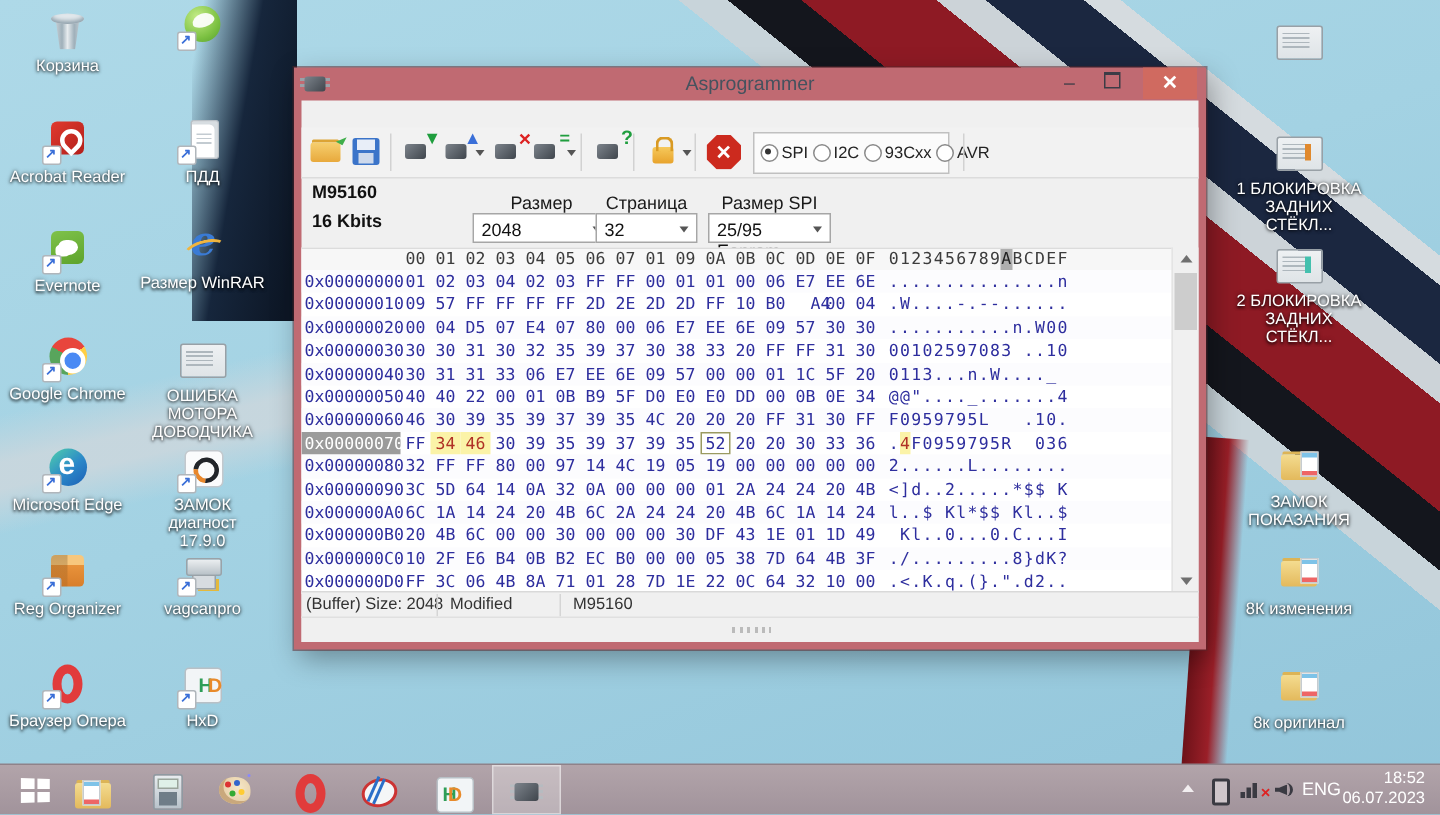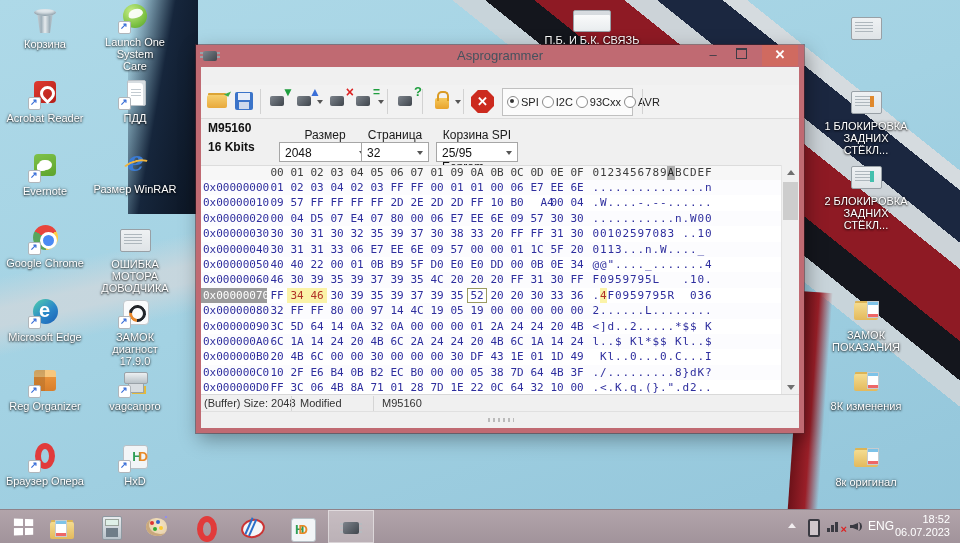--- a/index.html
+++ b/index.html
@@ -139,21 +139,21 @@
     font-weight:bold;font-size:13px;text-align:center;line-height:23px;}
   .radiobox{position:absolute;left:301px;top:3px;width:121px;height:26px;background:#fbfbfb;
     border:1px solid #c0c0c0;display:flex;align-items:center;padding:0 4px;gap:3px;}
   .radio{display:flex;align-items:center;gap:2px;font-size:11px;color:#222;}
   .rdot{position:relative;width:10px;height:10px;border:1px solid #8a8a8a;border-radius:50%;background:#fff;}
   .rdot.sel::after{content:"";position:absolute;left:2px;top:2px;width:4px;height:4px;border-radius:50%;background:#333;}
   
   .infobar{position:absolute;left:0;top:51px;right:0;height:47px;}
   .chipname{position:absolute;left:7px;top:3px;font-weight:bold;font-size:12px;color:#111;}
   .chipsize{position:absolute;left:7px;top:22px;font-weight:bold;font-size:12px;color:#111;}
-  .fgroup{position:absolute;text-align:center;}
+  .fgroup{position:absolute;text-align:center;margin-left:36px;}
   .fgroup .fl{font-size:12px;color:#1a1a1a;height:14px;}
   .combo{margin-top:0;height:20px;background:#fff;border:1px solid #a6a6a6;position:relative;
     text-align:left;padding:3px 16px 0 5px;font-size:12px;color:#111;box-sizing:border-box;}
   .combo::after{content:"";position:absolute;right:5px;top:8px;width:0;height:0;
     border-left:3px solid transparent;border-right:3px solid transparent;border-top:4px solid #555;}
   
   .hexwrap{position:absolute;left:0;top:98px;width:581px;height:230px;background:#fff;
     border-top:1px solid #dcdcdc;overflow:hidden;font-family:"DejaVu Sans Mono",monospace;font-size:11px;}
   .hrow{position:relative;height:15.4px;line-height:15.4px;white-space:nowrap;}
   .hrow.head{height:14px;line-height:14px;background:#f7f7f7;color:#3c3c3c;}
@@ -282,22 +282,20 @@
           <div class="ic operaO"></div>
           <div class="badge"></div>
         </div>
         <div class="lbl">Браузер Опера</div>
       </div>
       <div class="dk" style="left: 92px; top: 2px;">
         <div class="ibox">
           <div class="ic osc"></div>
           <div class="badge"></div>
         </div>
-        <div class="lbl">Launch One System
-Care</div>
       </div>
       <div class="dk" style="left: 92px; top: 78px;">
         <div class="ibox">
           <div class="ic doc"></div>
           <div class="badge"></div>
         </div>
         <div class="lbl">ПДД</div>
       </div>
       <div class="dk" style="left: 92px; top: 149px;">
         <div class="ibox">
@@ -367,24 +365,20 @@
         <div class="lbl">8К изменения</div>
       </div>
       <div class="dk" style="left: 823px; top: 442px;">
         <div class="ibox">
           <div class="ic folder"></div>
         </div>
         <div class="lbl">8к оригинал</div>
       </div>
     </div>
 
-  <div id="top-icon" class="dk">
-    <div class="bar"></div>
-    <div class="lbl">П.Б. И Б.К. СВЯЗЬ</div>
-  </div>
 
   <div class="window">
     <div class="titlebar">
       <div class="chipg tb-appicon"></div>
       <div class="t">Asprogrammer</div>
       <div class="cap cap-min">–</div>
       <div class="cap cap-max"><i></i></div>
       <div class="cap cap-close">✕</div>
     </div>
     <div class="client">
@@ -455,21 +449,21 @@
         <div class="chipsize">16 Kbits</div>
         <div class="fgroup" style="left:78px;top:10px;width:92px;">
           <div class="fl">Размер</div>
           <div class="combo"><span>2048</span></div>
         </div>
         <div class="fgroup" style="left:160px;top:10px;width:68px;">
           <div class="fl">Страница</div>
           <div class="combo"><span>32</span></div>
         </div>
         <div class="fgroup" style="left:235px;top:10px;width:82px;">
-          <div class="fl">Корзина SPI</div>
+          <div class="fl">Размер SPI</div>
           <div class="combo"><span>25/95 Eeprom</span></div>
         </div>
       </div>
 
       <div class="hexwrap" id="hexwrap">
           <div class="hrow head">
             <span class="bcell" style="left: 66px;">00</span>
             <span class="bcell" style="left: 86px;">01</span>
             <span class="bcell" style="left: 106px;">02</span>
             <span class="bcell" style="left: 126px;">03</span>

